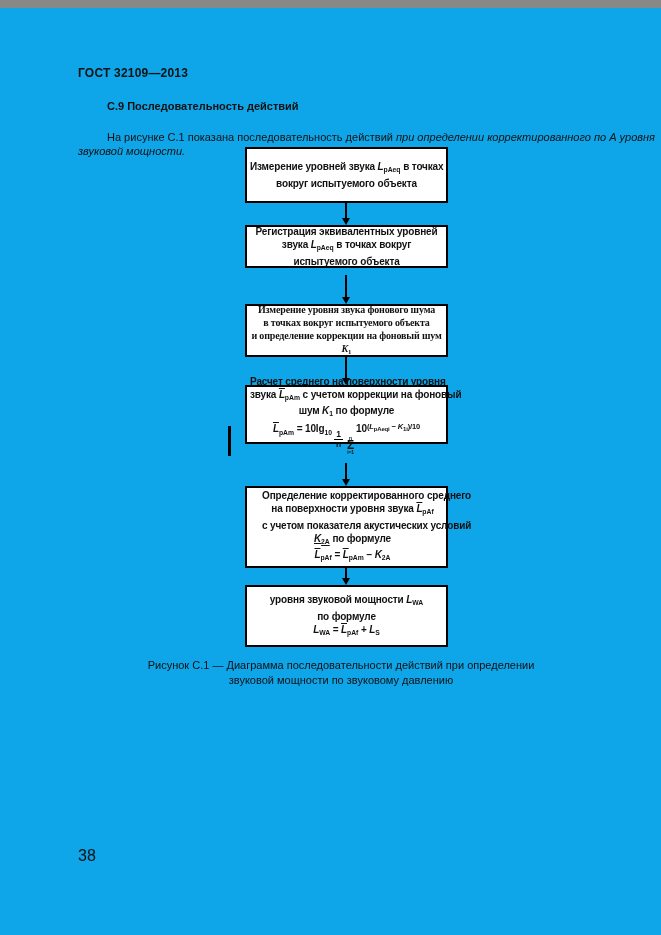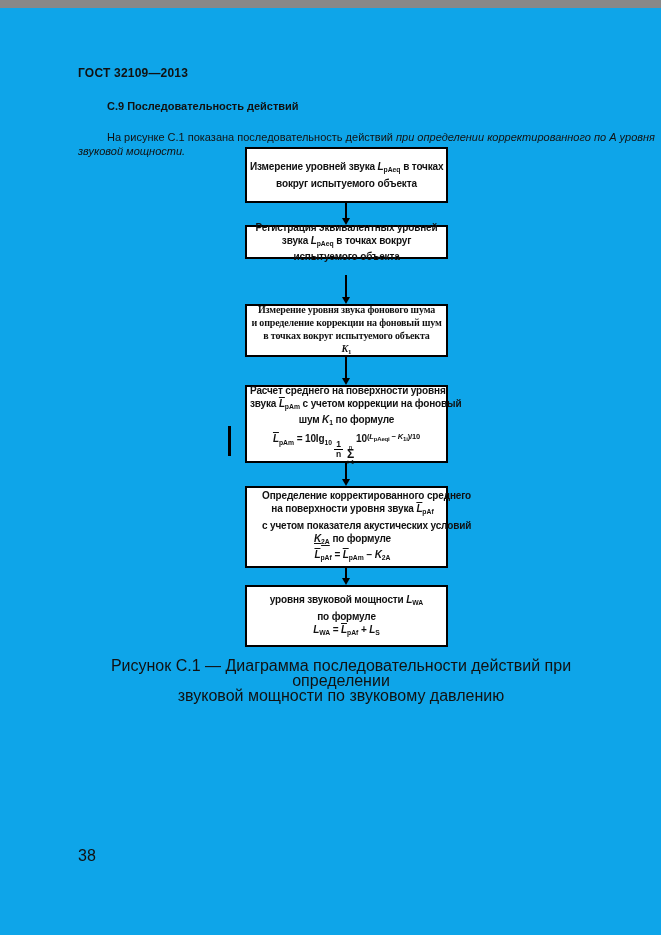--- a/index.html
+++ b/index.html
@@ -42,21 +42,21 @@
   .arrow{position:absolute;left:345px;width:2px;background:#000;}
   .arrow::after{
     content:"";position:absolute;left:-3px;bottom:-7px;
     border-left:4px solid transparent;border-right:4px solid transparent;
     border-top:7px solid #000;
   }
   .change-bar{position:absolute;left:228px;top:418px;width:3px;height:30px;background:#000;}
 
   .caption{
     position:absolute;left:60px;top:650px;width:562px;
-    font-size:16px;line-height:15px;text-align:center;
+    font-size:11px;line-height:15px;text-align:center;
   }
   .page-number{
     position:absolute;left:78px;top:839px;
     font-size:16px;
   }
 
   
   .i{font-style:italic;}
   .u{text-decoration:underline;}
   .ov{text-decoration:overline;}
@@ -93,36 +93,36 @@
     </div>
 
   <div class="flowchart">
 
     <div class="fbox" style="top:139px;height:56px;">
         <div class="fline"><span>Измерение уровней звука </span><span class="i">L</span><span class="sub">pAeq</span><span> в точках</span></div>
         <div class="fline"><span>вокруг испытуемого объекта</span></div>
       </div>
     <div class="arrow" style="top:195px;height:15px;"></div>
 
-    <div class="fbox" style="top:217px;height:34px;align-items:center;">
+    <div class="fbox" style="top:217px;height:43px;align-items:center;">
         <div class="fline"><span>Регистрация эквивалентных уровней</span></div>
         <div class="fline"><span>звука </span><span class="i">L</span><span class="sub">pAeq</span><span> в точках вокруг</span></div>
         <div class="fline"><span>испытуемого объекта</span></div>
       </div>
     <div class="arrow" style="top:267px;height:22px;"></div>
 
     <div class="fbox" style="top:296px;height:53px;font-family:Liberation Serif, serif;">
         <div class="fline"><span>Измерение уровня звука фонового шума</span></div>
+        <div class="fline"><span>в точках вокруг испытуемого объекта</span></div>
         <div class="fline"><span>и определение коррекции на фоновый шум</span></div>
-        <div class="fline"><span>в точках вокруг испытуемого объекта</span></div>
         <div class="fline"><span class="i">K</span><span class="sub">1</span></div>
       </div>
     <div class="arrow" style="top:349px;height:21px;"></div>
 
-    <div class="fbox" style="top:377px;height:78px;">
+    <div class="fbox" style="top:377px;height:59px;">
         <div class="fline"><span>Расчет среднего на поверхности уровня</span></div>
         <div class="fline"><span>звука </span><span class="i ov">L</span><span class="sub">pAm</span><span> с учетом коррекции на фоновый</span></div>
         <div class="fline"><span>шум </span><span class="i">K</span><span class="sub">1</span><span> по формуле</span></div>
         <div class="fline"><span class="i ov">L</span><span class="sub">pAm</span><span> = 10lg</span><span class="sub">10</span><span class="frac">
             <span class="num">1</span>
             <span class="den">n</span>
           </span><span class="sum">
             <span class="slim">n</span>
             <span class="sigma">Σ</span>
             <span class="slim">i=1</span>

